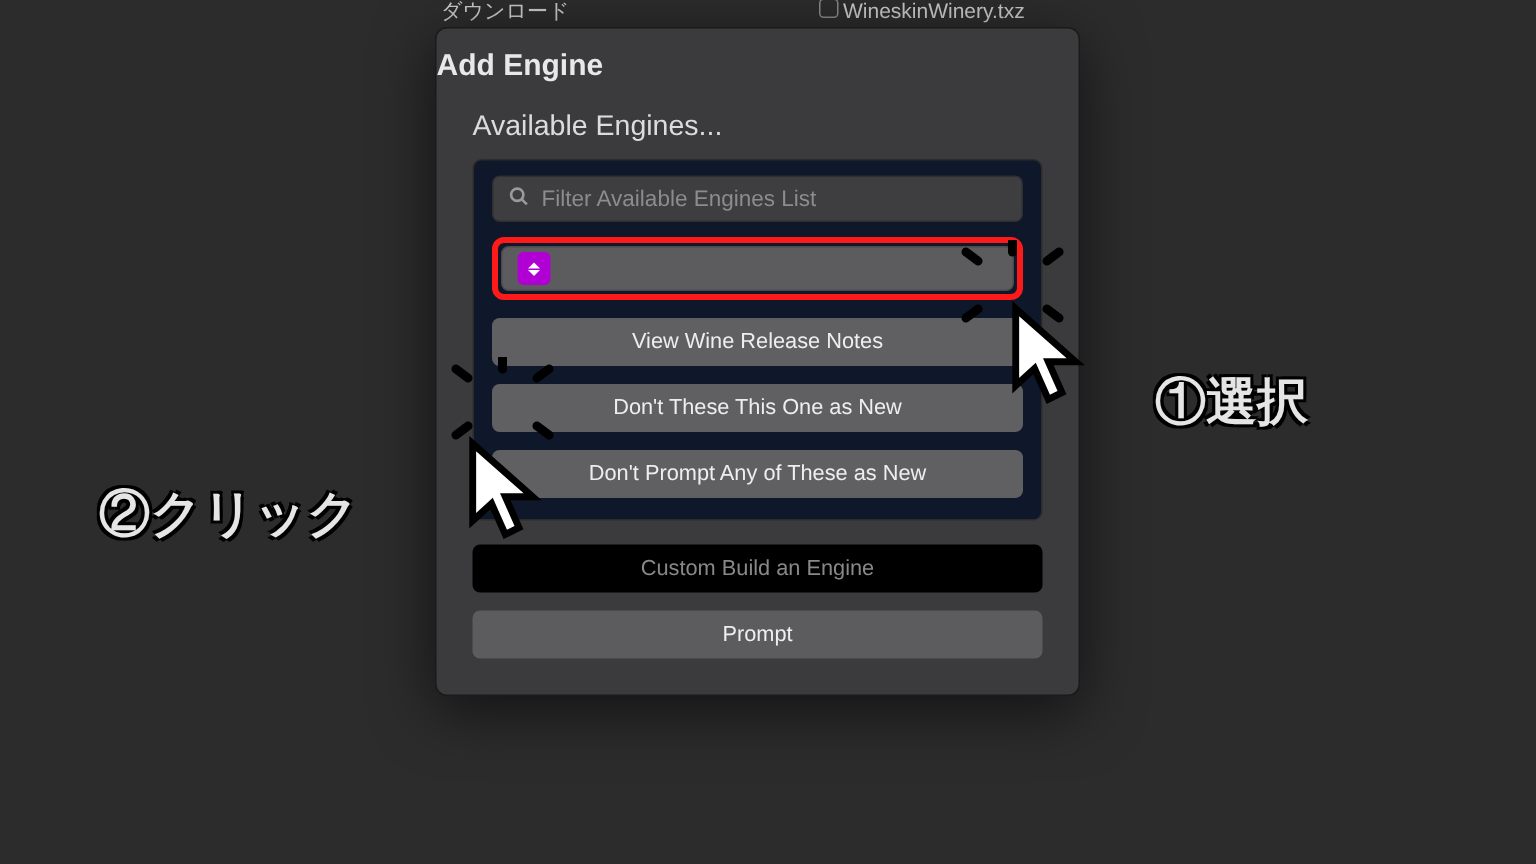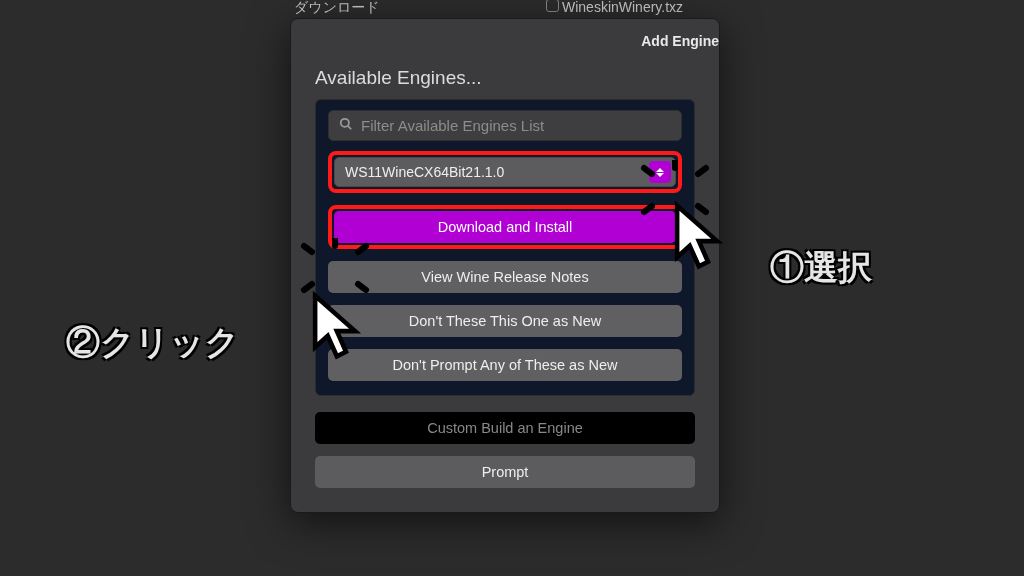--- a/index.html
+++ b/index.html
@@ -16,24 +16,24 @@
       left: 290px;
       top: 18px;
       width: 430px;
       background: #3b3b3d;
       border: 1px solid #1a1a1a;
       border-radius: 8px;
       box-shadow: 0 10px 40px rgba(0,0,0,0.6);
       padding-top: 14px;
     }
     .modal-title {
-      text-align: right;
+      text-align: left;
       color: #e8e8e8;
       font-weight: 600;
-      font-size: 14px;
+      font-size: 20px;
       margin-bottom: 18px;
     }
     .modal-body {
       padding: 0 24px 24px 24px;
     }
     .label {
       color: #dcdcdc;
       font-size: 19px;
       margin-bottom: 10px;
     }
@@ -191,31 +191,27 @@
           <svg width="14" height="14" viewBox="0 0 24 24" fill="none" stroke="currentColor" stroke-width="3">
               <circle cx="10" cy="10" r="7"></circle>
               <line x1="21" y1="21" x2="15.5" y2="15.5"></line>
             </svg>
         </span>
         <input type="text" placeholder="Filter Available Engines List" style="">
       </div>
 
       <div class="highlight-box">
         <div class="select">
-          <span class="select-text">WS11WineCX64Bit21.1.0</span>
           <span class="select-stepper">
             <span class="stepper-arrow-up"></span>
             <span class="stepper-arrow-down"></span>
           </span>
         </div>
       </div>
 
-      <div class="highlight-box">
-        <button class="btn btn-primary">Download and Install</button>
-      </div>
 
       <button class="btn">View Wine Release Notes</button>
       <button class="btn">Don't These This One as New</button>
       <button class="btn">Don't Prompt Any of These as New</button>
     </div>
 
     <button class="btn btn-disabled" style="margin-top:16px">Custom Build an Engine</button>
     <button class="btn btn-cancel">Prompt</button>
   </div>
 </div>

